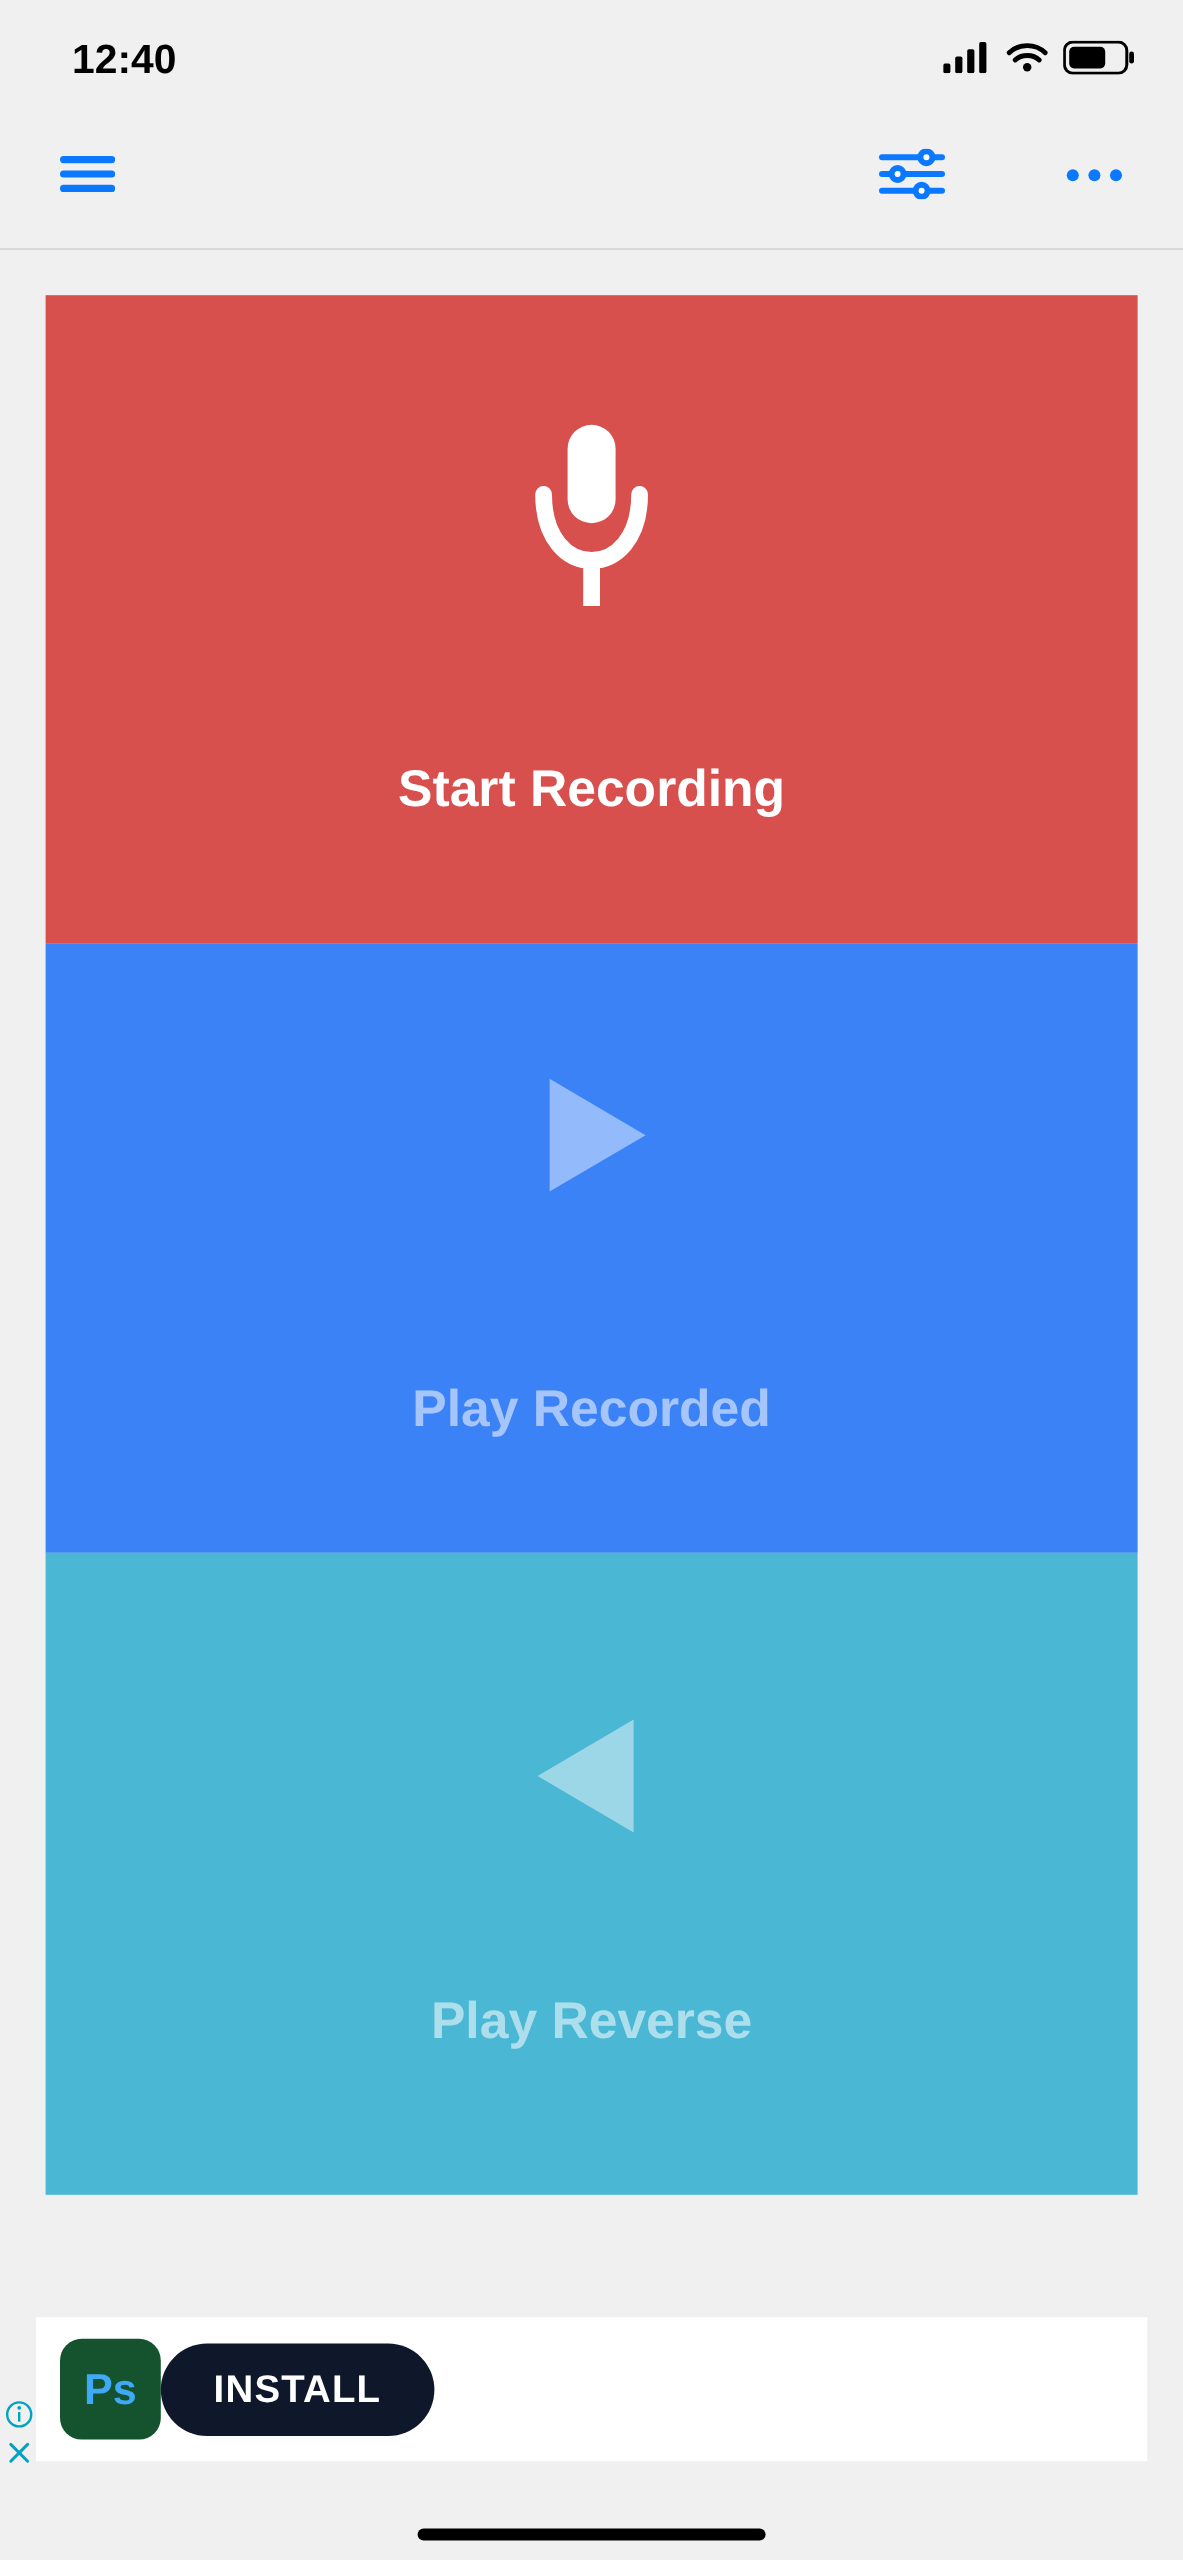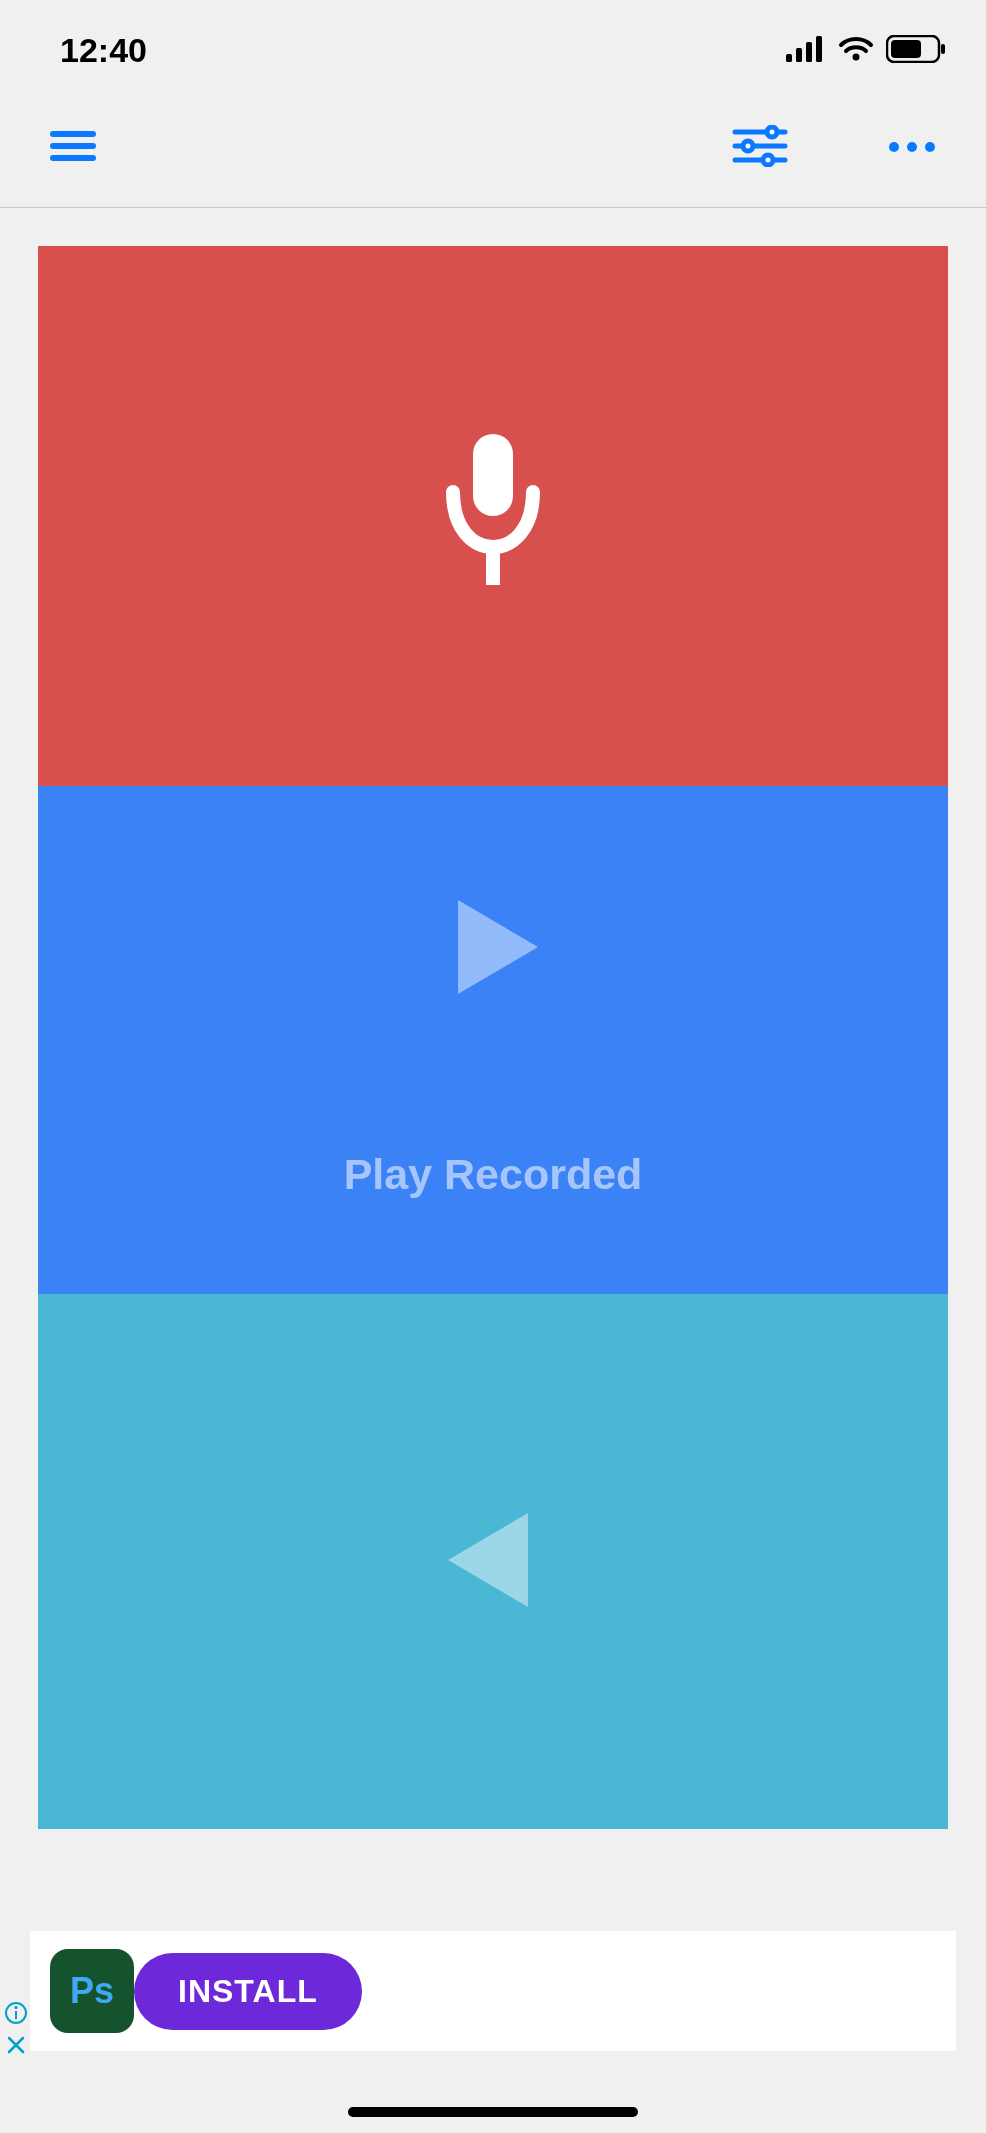--- a/index.html
+++ b/index.html
@@ -26,21 +26,21 @@
     
     .ad-area { position: absolute; left: 0; right: 0; bottom: 68px; height: 140px; background: #f0f0f0; }
     .ad-banner { position: absolute; left: 30px; right: 30px; top: 6px; height: 120px; background: #fff; display: flex; align-items: center; padding: 0 20px 0 20px; }
     .ad-icon { width: 84px; height: 84px; border-radius: 18px; background: #14532d; display: flex; align-items: center; justify-content: center; }
     .ad-icon-text { color: #3fa9f5; font-weight: 700; font-size: 36px; }
     .ad-text { margin-left: 24px; flex: 1; }
     .ad-title { font-size: 33px; font-weight: 500; color: #000; }
     .ad-sub { display: flex; align-items: center; gap: 14px; margin-top: 4px; font-size: 26px; }
     .ad-rating { color: #5a5a5a; }
     .ad-free { color: #0a84ff; font-weight: 500; letter-spacing: 1px; }
-    .ad-install { background: #6d28d9; color: #fff; font-weight: 700; font-size: 32px; letter-spacing: 1px; border: none; border-radius: 40px; padding: 20px 44px; }
+    .ad-install { background: #0f172a; color: #fff; font-weight: 700; font-size: 32px; letter-spacing: 1px; border: none; border-radius: 40px; padding: 20px 44px; }
     .ad-info { position: absolute; left: 4px; bottom: 36px; }
     .ad-close { position: absolute; left: 4px; bottom: 4px; }
 
     
     .home-indicator { position: absolute; bottom: 16px; left: 50%; transform: translateX(-50%); width: 290px; height: 10px; border-radius: 6px; background: #000; }
 
     .star { color: #f5a623; font-size: 26px; }
   </style>
 </head>
 <body>
@@ -117,37 +117,39 @@
   <div class="panel panel-record">
     <span>
       <svg width="130" height="170" viewBox="0 0 130 170">
           <g fill="#fff">
             <rect x="45" y="5" width="40" height="82" rx="20"></rect>
           </g>
           <path d="M25 63 C25 100 45 118 65 118 C85 118 105 100 105 63" fill="none" stroke="#fff" stroke-width="14" stroke-linecap="round"></path>
           <rect x="58" y="118" width="14" height="38" fill="#fff"></rect>
         </svg>
     </span>
+    <div class="panel-label">Start Recording</div>
   </div>
 
   <div class="panel panel-play">
     <span>
       <svg width="130" height="130" viewBox="0 0 130 130">
           <path d="M30 18 L110 65 L30 112 Z" fill="rgba(255,255,255,0.45)" stroke-linejoin="round"></path>
         </svg>
     </span>
     <div class="panel-label">Play Recorded</div>
   </div>
 
   <div class="panel panel-reverse">
     <span>
       <svg width="130" height="130" viewBox="0 0 130 130">
           <path d="M100 18 L20 65 L100 112 Z" fill="rgba(255,255,255,0.45)"></path>
         </svg>
     </span>
+    <div class="panel-label">Play Reverse</div>
   </div>
 
 </div>
 
 <div class="ad-area">
   <div class="ad-banner">
     <div class="ad-icon">
       <span class="ad-icon-text">Ps</span>
     </div>
     <button class="ad-install">INSTALL</button>

